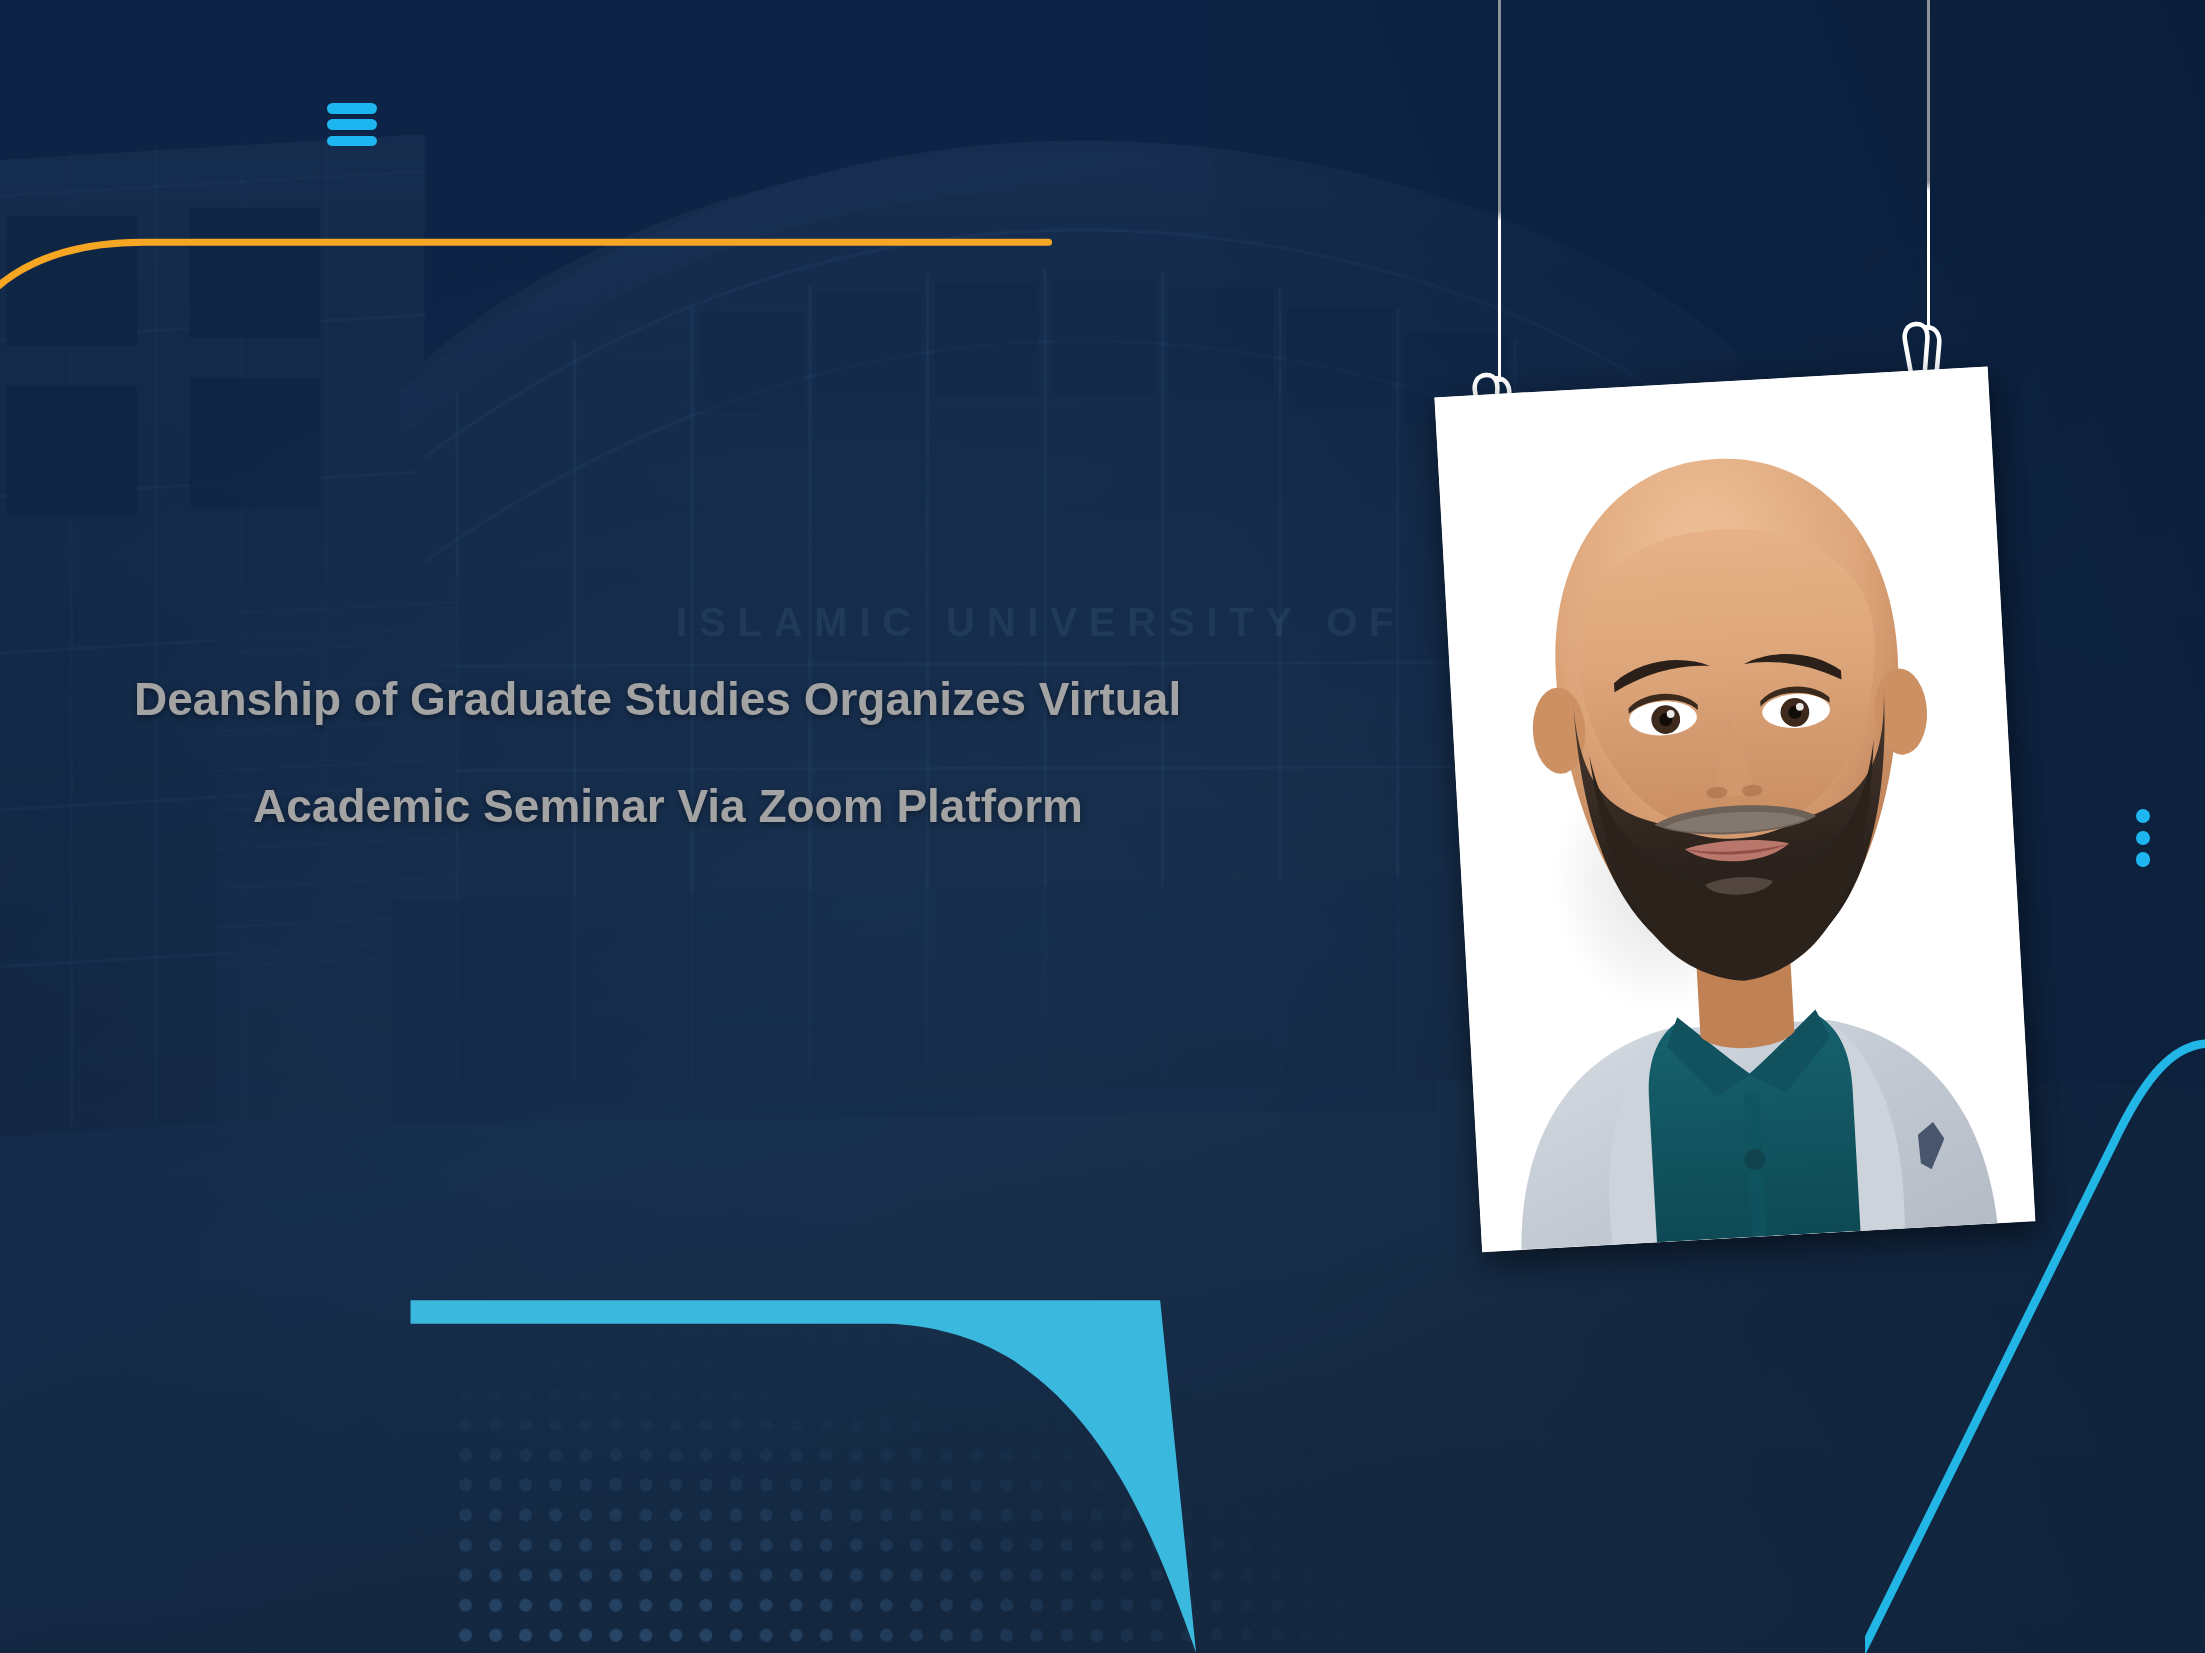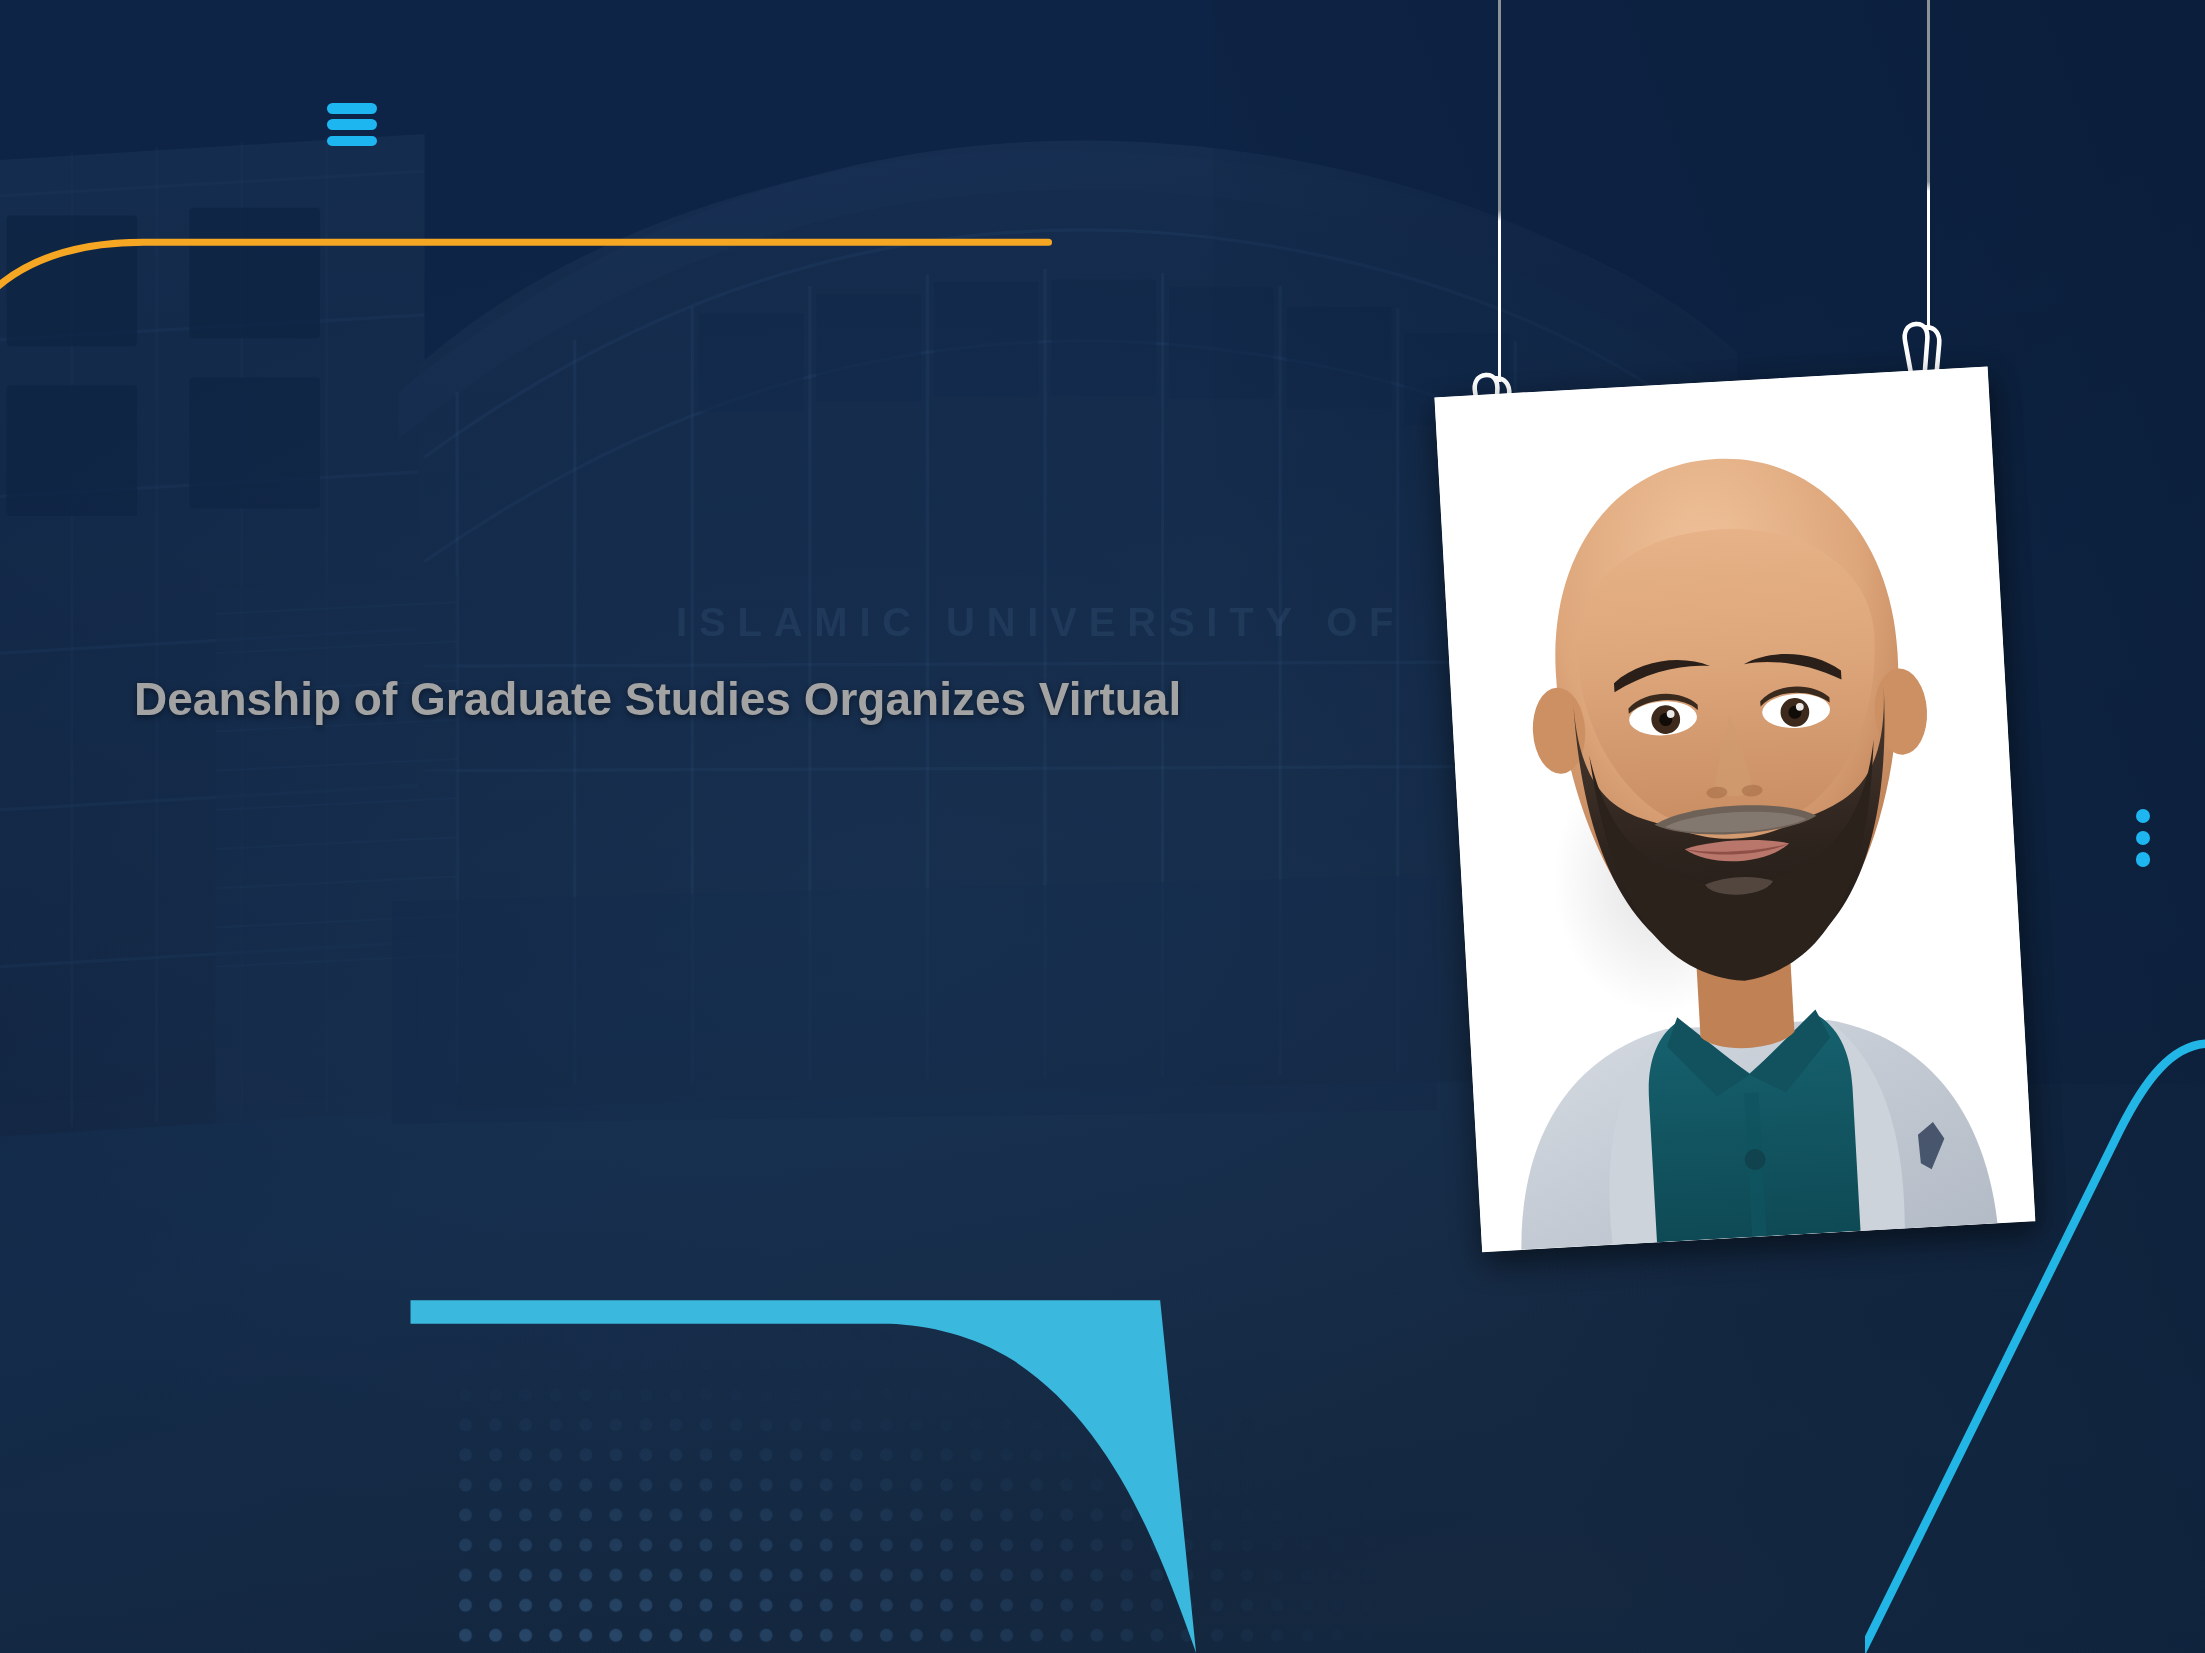--- a/index.html
+++ b/index.html
@@ -281,20 +281,21 @@
   </div>
 
   <div class="kebab">
     <i></i>
     <i></i>
     <i></i>
   </div>
 
   <div class="headline">
     <span class="l1">Deanship of Graduate Studies Organizes Virtual</span>
+    <span class="l2">Academic Seminar Via Zoom Platform</span>
   </div>
 
   <div class="hang-wrap">
 
     <div class="string s1"></div>
     <div class="string s2"></div>
 
     <svg class="clip c1" viewBox="0 0 92 110">
       <path d="M30 8 C16 8 10 20 12 34 L18 80" fill="none" stroke="#ffffff" stroke-width="7" stroke-linecap="round"></path>
       <path d="M44 14 C60 14 66 26 64 40 L58 82" fill="none" stroke="#ffffff" stroke-width="7" stroke-linecap="round"></path>

